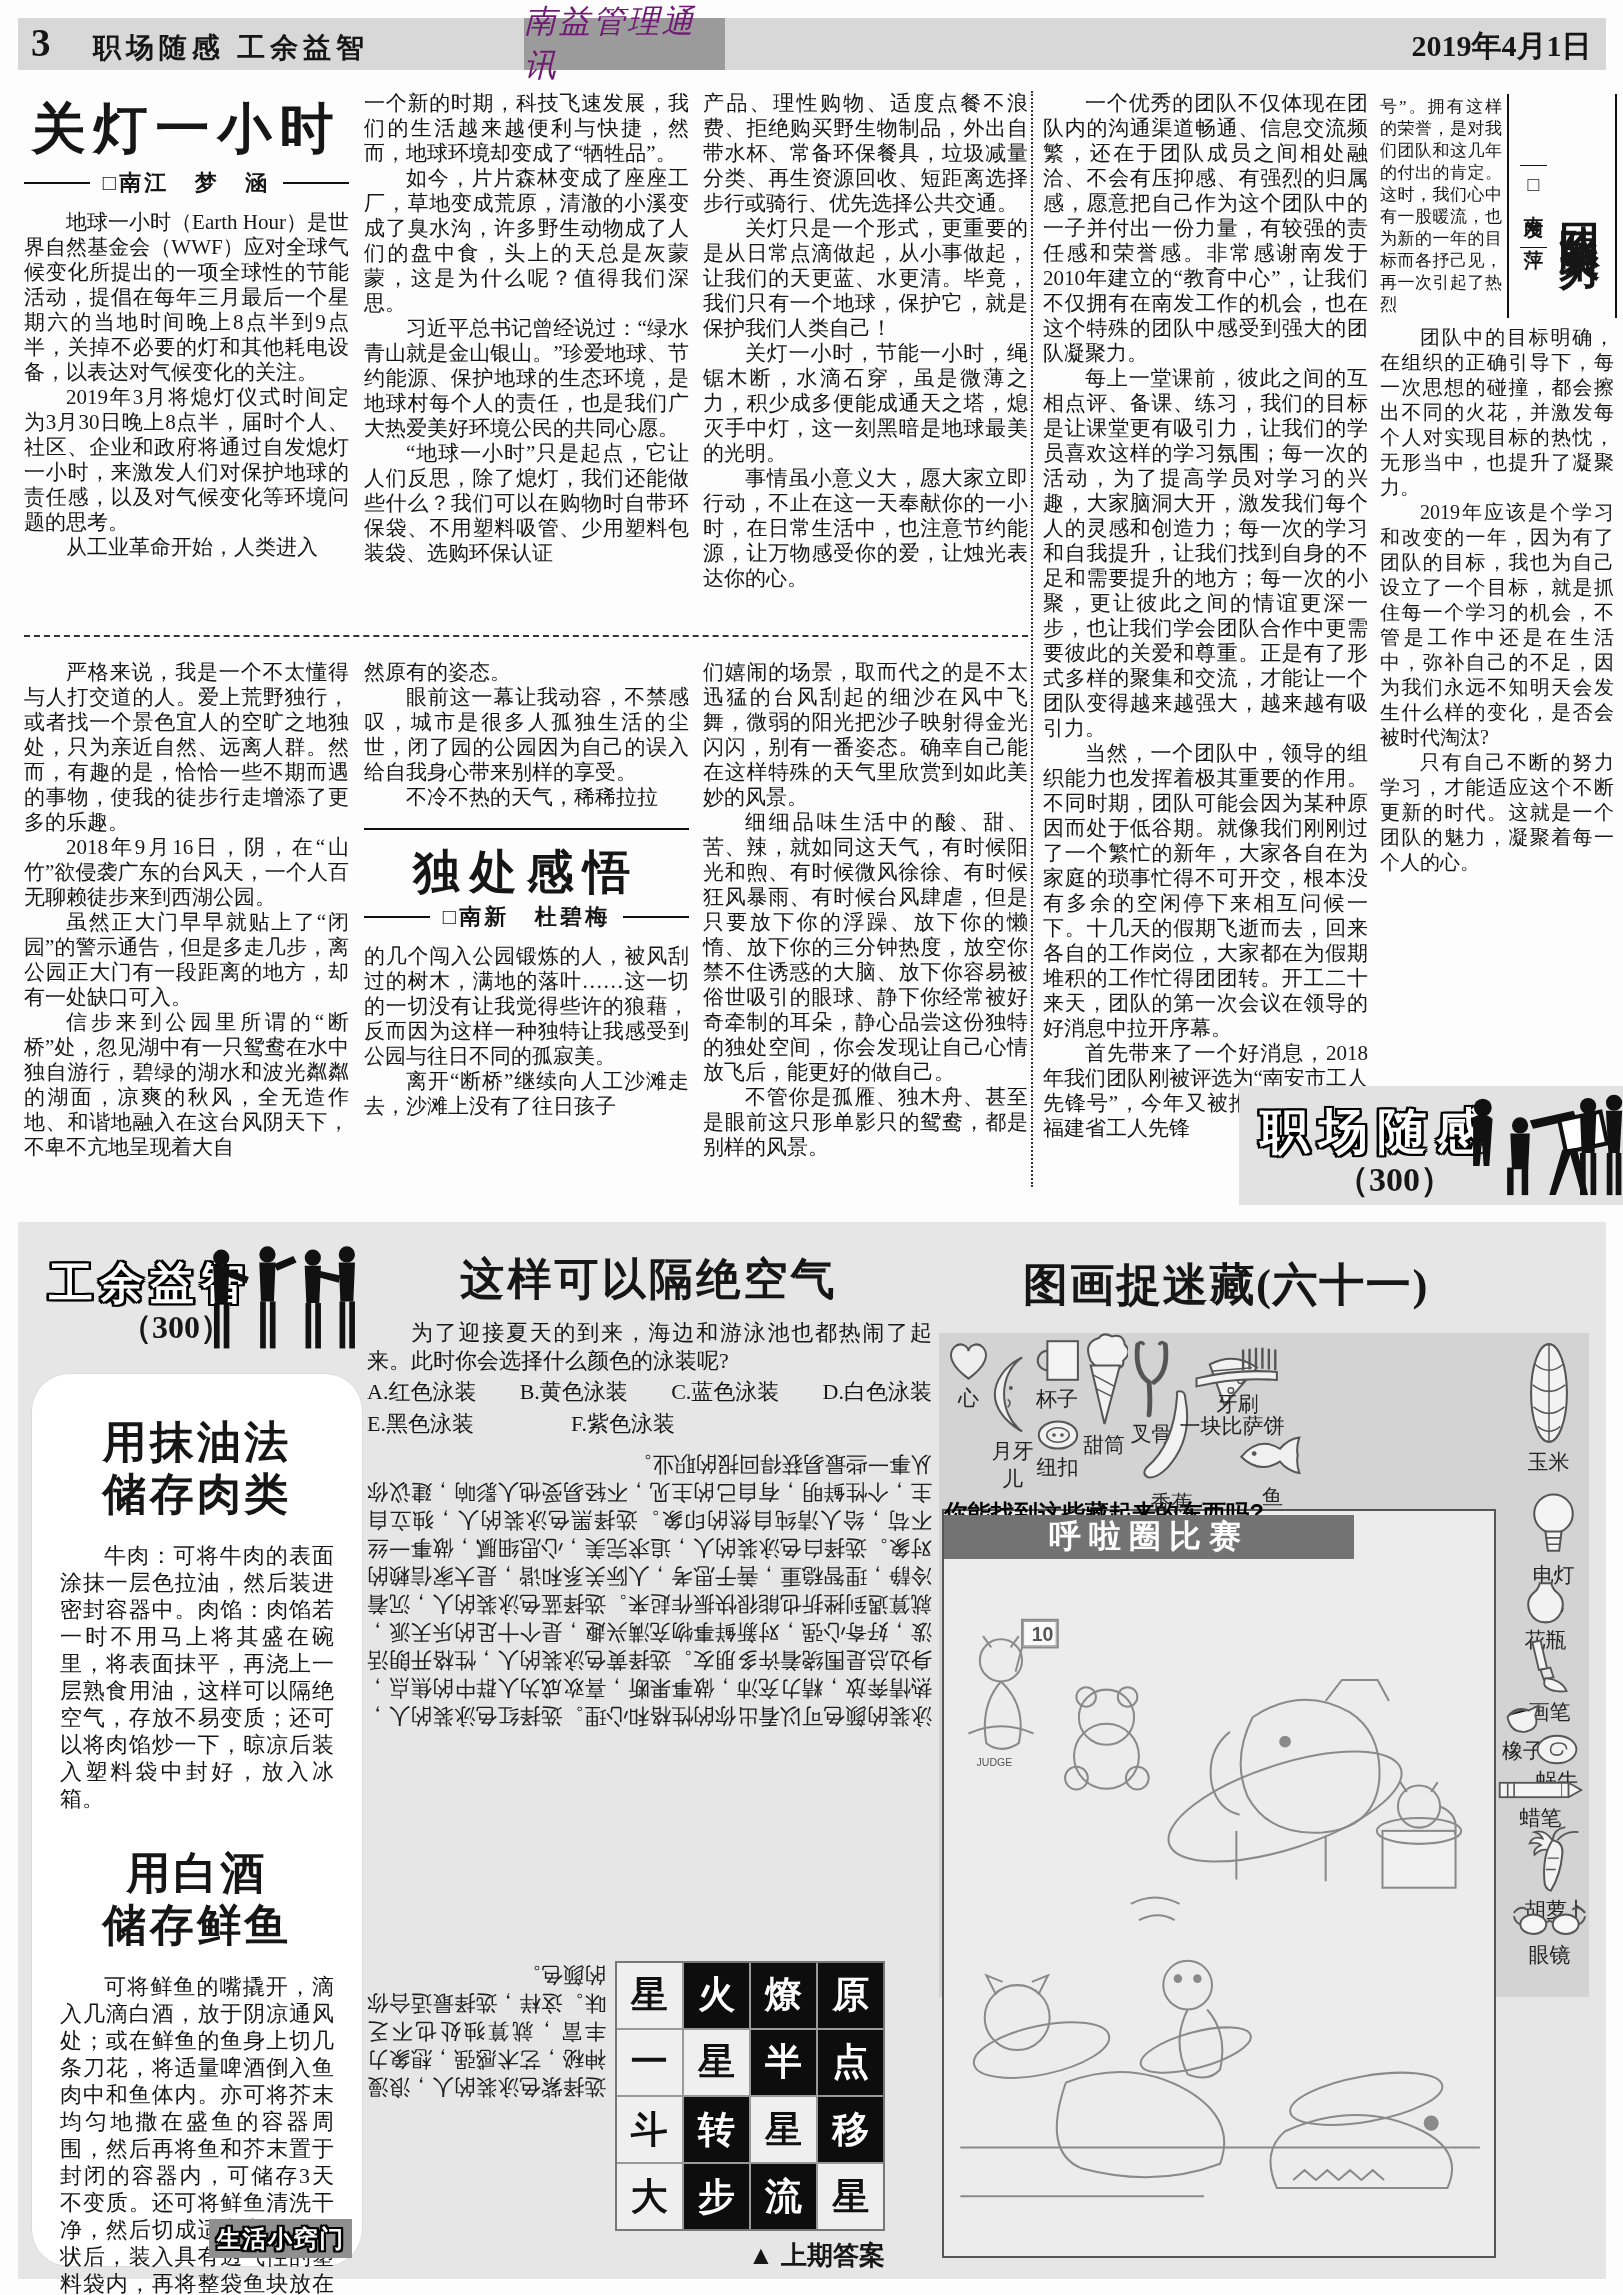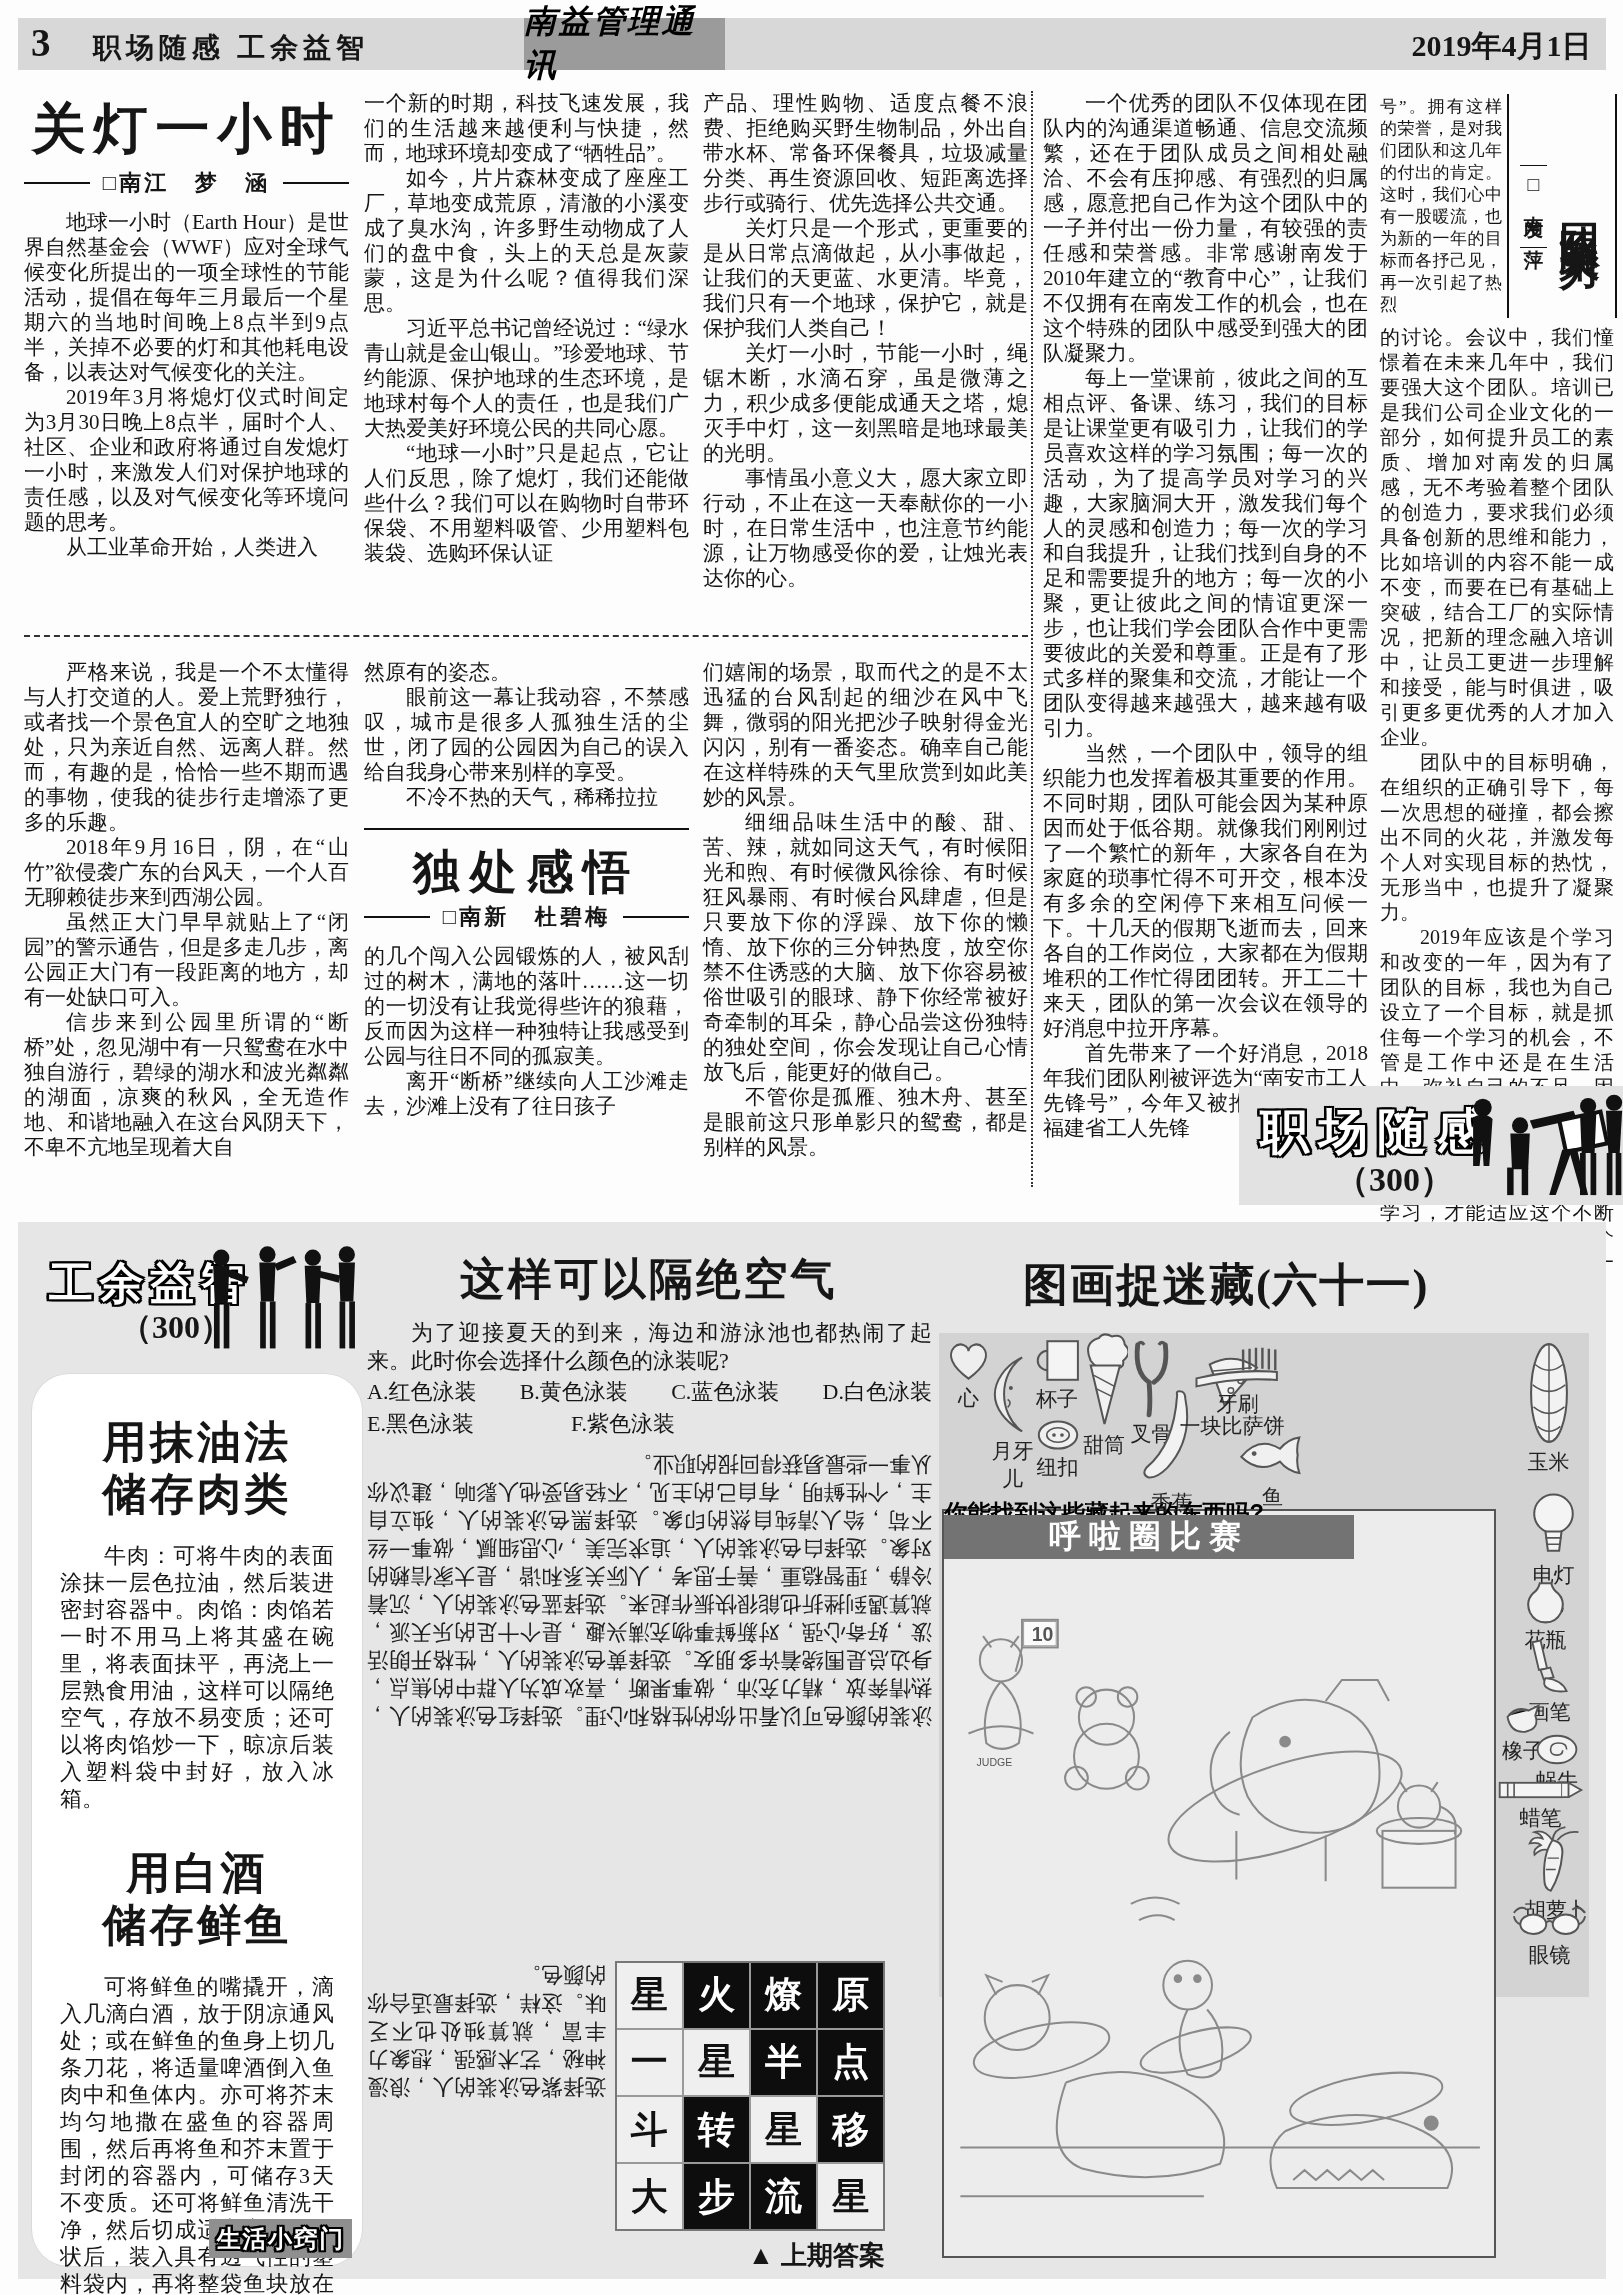--- a/index.html
+++ b/index.html
@@ -5,21 +5,21 @@
   html,body{margin:0;padding:0;background:#ffffff;}
   .page{position:relative;width:1624px;height:2295px;background:#fdfdfd;overflow:hidden;
         font-family:"Liberation Serif","DejaVu Serif",serif;color:#161616;}
   
   .hdr{position:absolute;left:18px;top:18px;width:1588px;height:52px;background:#d8d8d8;}
   .hdr .pn{position:absolute;left:13px;top:1.6px;font-size:39px;font-weight:bold;}
   .hdr .secs{position:absolute;left:75px;top:11.4px;font-size:28px;font-weight:bold;
              font-family:"Liberation Sans",sans-serif;letter-spacing:4.9px;}
   .hdr .mastbox{position:absolute;left:506px;top:0px;width:201px;height:52px;background:#9b9b9b;
                 display:flex;align-items:center;justify-content:center;}
-  .hdr .mast{color:#000000;font-size:32px;font-weight:bold;font-style:italic;letter-spacing:2.4px;}
+  .hdr .mast{color:#701a75;font-size:32px;font-weight:normal;font-style:italic;letter-spacing:2.4px;}
   .hdr .date{position:absolute;right:14.6px;top:8px;font-size:30px;font-weight:bold;}
   
   .col{position:absolute;width:325px;text-align:justify;font-size:21px;line-height:25px;}
   .col p{margin:0;}
   .ind{text-indent:2em;}
   .a-title{font-size:54px;font-weight:bold;text-align:center;letter-spacing:8px;
            margin:8px 0 11.4px 0;line-height:60px;text-indent:0;}
   .a2-title{font-size:47px;font-weight:bold;text-align:center;letter-spacing:9.7px;
             margin:14.6px 0 4.9px 0;line-height:55px;text-indent:0;}
   .by{display:flex;align-items:center;gap:13px;margin:3.2px 0 14.6px 0;}
@@ -144,21 +144,20 @@
     <p class="ind">当然，一个团队中，领导的组织能力也发挥着极其重要的作用。不同时期，团队可能会因为某种原因而处于低谷期。就像我们刚刚过了一个繁忙的新年，大家各自在为家庭的琐事忙得不可开交，根本没有多余的空闲停下来相互问候一下。十几天的假期飞逝而去，回来各自的工作岗位，大家都在为假期堆积的工作忙得团团转。开工二十来天，团队的第一次会议在领导的好消息中拉开序幕。</p>
     <p class="ind">首先带来了一个好消息，2018年我们团队刚被评选为“南安市工人先锋号”，今年又被推选为“2019年福建省工人先锋</p>
   </div>
 
   <div class="a3block">
     <div class="a3vby">□南发　萍</div>
     <div class="a3vt">团队凝聚力</div>
   </div>
   <div class="c5n">号”。拥有这样的荣誉，是对我们团队和这几年的付出的肯定。这时，我们心中有一股暖流，也为新的一年的目标而各抒己见，再一次引起了热烈</div>
   <div class="c5f">
-    <p>的讨论。会议中，我们憧憬着在未来几年中，我们要强大这个团队。培训已是我们公司企业文化的一部分，如何提升员工的素质、增加对南发的归属感，无不考验着整个团队的创造力，要求我们必须具备创新的思维和能力，比如培训的内容不能一成不变，而要在已有基础上突破，结合工厂的实际情况，把新的理念融入培训中，让员工更进一步理解和接受，能与时俱进，吸引更多更优秀的人才加入企业。</p>
     <p class="ind">团队中的目标明确，在组织的正确引导下，每一次思想的碰撞，都会擦出不同的火花，并激发每个人对实现目标的热忱，无形当中，也提升了凝聚力。</p>
     <p class="ind">2019年应该是个学习和改变的一年，因为有了团队的目标，我也为自己设立了一个目标，就是抓住每一个学习的机会，不管是工作中还是在生活中，弥补自己的不足，因为我们永远不知明天会发生什么样的变化，是否会被时代淘汰?</p>
     <p class="ind">只有自己不断的努力学习，才能适应这个不断更新的时代。这就是一个团队的魅力，凝聚着每一个人的心。</p>
   </div>
 
   <div class="col" style="left:24px;top:660px;">
     <p class="ind">严格来说，我是一个不太懂得与人打交道的人。爱上荒野独行，或者找一个景色宜人的空旷之地独处，只为亲近自然、远离人群。然而，有趣的是，恰恰一些不期而遇的事物，使我的徒步行走增添了更多的乐趣。</p>
     <p class="ind">2018年9月16日，阴，在“山竹”欲侵袭广东的台风天，一个人百无聊赖徒步来到西湖公园。</p>
     <p class="ind">虽然正大门早早就贴上了“闭园”的警示通告，但是多走几步，离公园正大门有一段距离的地方，却有一处缺口可入。</p>
     <p class="ind">信步来到公园里所谓的“断桥”处，忽见湖中有一只鸳鸯在水中独自游行，碧绿的湖水和波光粼粼的湖面，凉爽的秋风，全无造作地、和谐地融入在这台风阴天下，不卑不亢地呈现着大自</p>

